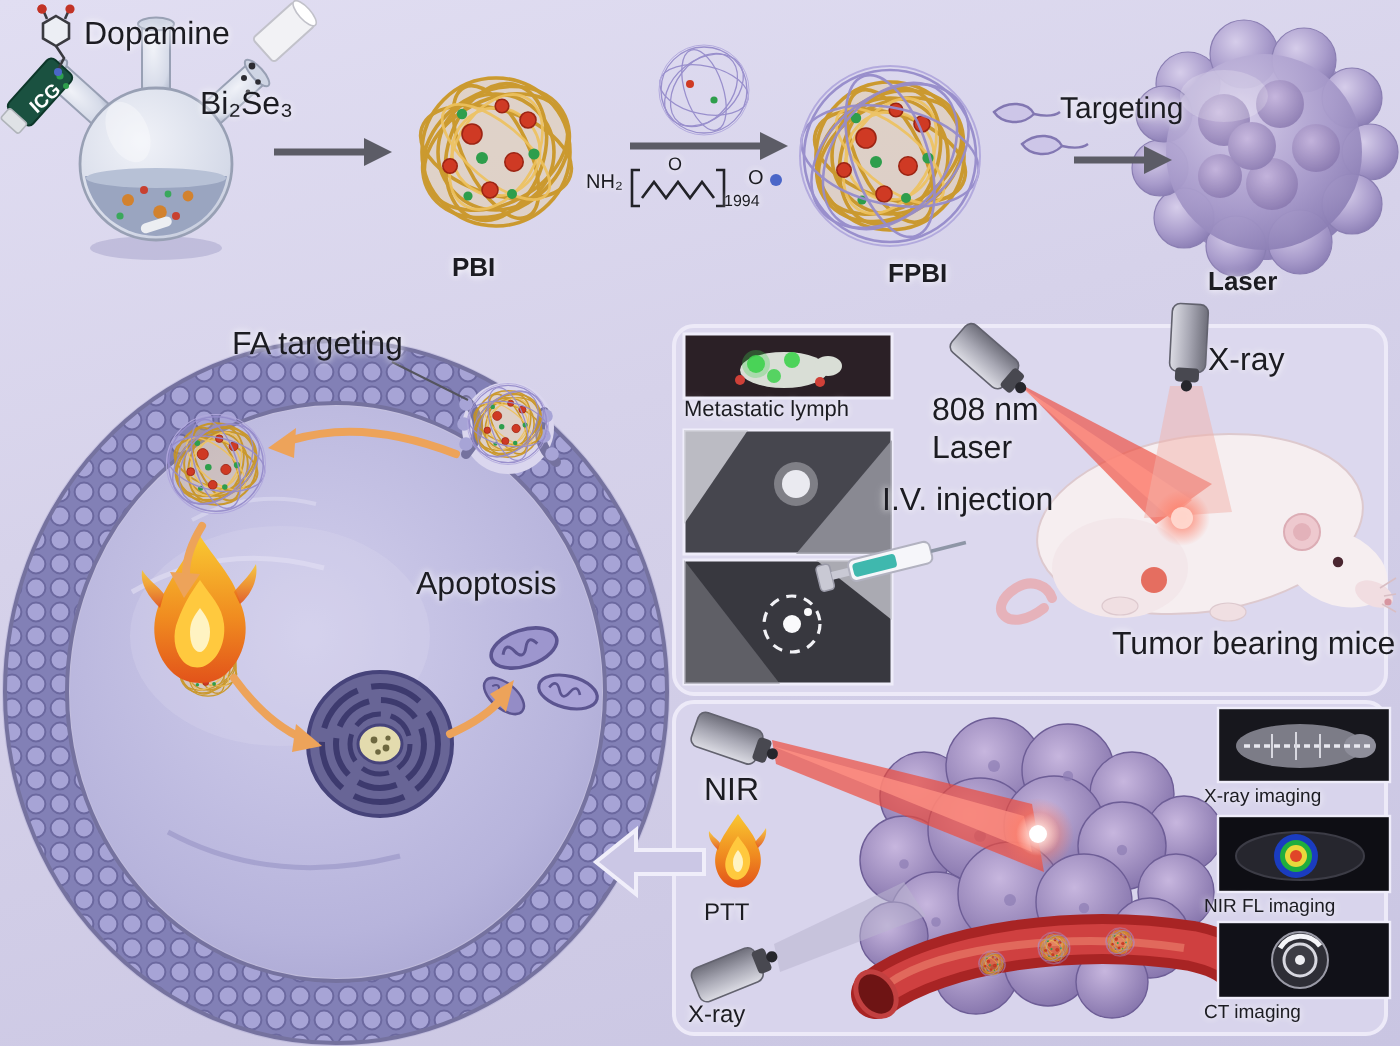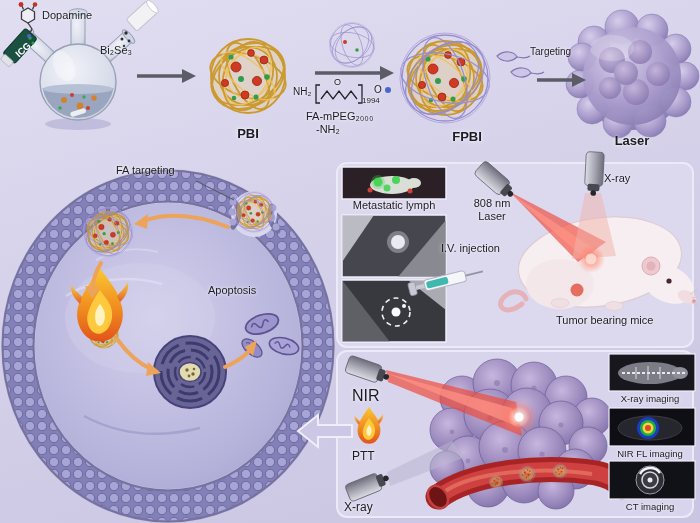--- a/index.html
+++ b/index.html
@@ -1,26 +1,26 @@
 <!DOCTYPE html>
 <html><head>
 <meta charset="utf-8">
 <style>
   *{margin:0;padding:0;box-sizing:border-box}
   html,body{width:700px;height:523px}
   body{font-family:"Liberation Sans",sans-serif;background:#d5d1e8}
   .canvas{position:relative;width:700px;height:523px;overflow:hidden;
     background:linear-gradient(165deg,#e1def2 0%,#d6d2ea 40%,#c9c5e2 100%)}
   .gfx{position:absolute;left:0;top:0;width:700px;height:523px;z-index:1}
-  .lbl{position:absolute;z-index:2;color:#1c1c22;font-size:11px;line-height:1.18;white-space:nowrap;
+  .lbl{position:absolute;z-index:2;color:#1c1c22;font-size:16px;line-height:1.18;white-space:nowrap;
     text-shadow:0 0 3px rgba(255,255,255,.85),0 0 6px rgba(255,255,255,.5)}
   .bold{font-weight:bold}
   .big{font-size:13px}
   .small{font-size:9.5px}
-  .ctr{text-align:center}
+  .ctr{}
   .white{color:#fff;text-shadow:none}
 </style>
 </head>
 <body>
 
 <div class="canvas">
 
 <svg class="gfx" viewBox="0 0 700 523" xmlns="http://www.w3.org/2000/svg">
   <defs>
     <linearGradient id="metal" x1="0" y1="0" x2="1" y2="0">
@@ -439,27 +439,23 @@
 
 <div class="lbl" style="left:42px;top:9px">Dopamine</div>
 <div class="lbl white bold" style="left:8px;top:44px;width:30px;text-align:center;font-size:9.5px;transform:rotate(-42deg)">ICG</div>
 <div class="lbl" style="left:100px;top:44px">Bi₂Se₃</div>
 <div class="lbl bold big ctr" style="left:226px;top:126px;width:44px">PBI</div>
 
 <div class="lbl" style="left:293px;top:86px;font-size:10px">NH₂</div>
 <div class="lbl" style="left:334px;top:77px;font-size:9px">O</div>
 <div class="lbl" style="left:362px;top:96px;font-size:8px">1994</div>
 <div class="lbl" style="left:374px;top:84px;font-size:10px">O</div>
-<div class="lbl" style="left:306px;top:110px">
-  <div>FA-mPEG₂₀₀₀</div>
-  <div style="padding-left:10px">-NH₂</div>
-</div>
 
 <div class="lbl bold big ctr" style="left:444px;top:129px;width:46px">FPBI</div>
-<div class="lbl" style="left:530px;top:46px;font-size:10px">Targeting</div>
+<div class="lbl" style="left:530px;top:46px;font-size:15px">Targeting</div>
 <div class="lbl bold big ctr" style="left:604px;top:133px;width:56px">Laser</div>
 
 <div class="lbl" style="left:116px;top:164px">FA targeting</div>
 <div class="lbl" style="left:208px;top:284px">Apoptosis</div>
 
 <div class="lbl ctr" style="left:342px;top:199px;width:104px;font-size:11px">Metastatic lymph</div>
 <div class="lbl ctr" style="left:466px;top:197px;width:52px">
   <div>808 nm</div>
   <div>Laser</div>
 </div>

